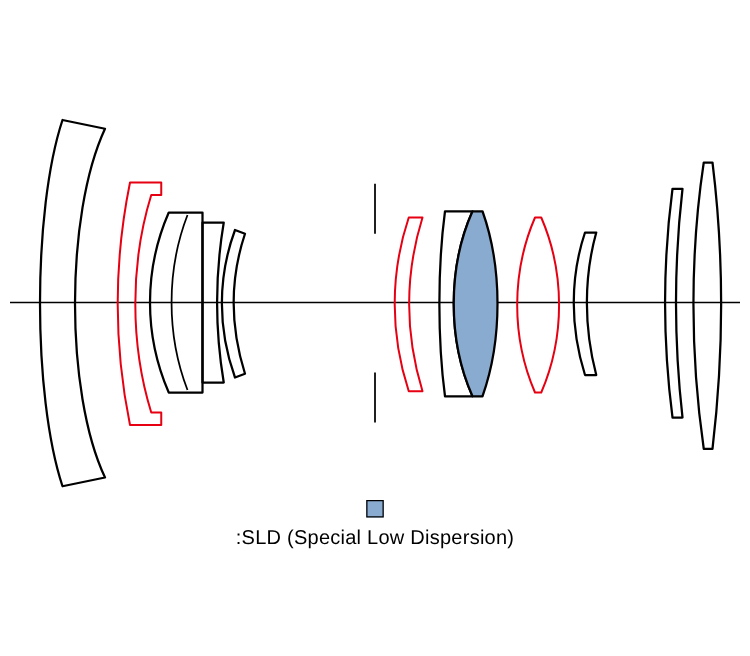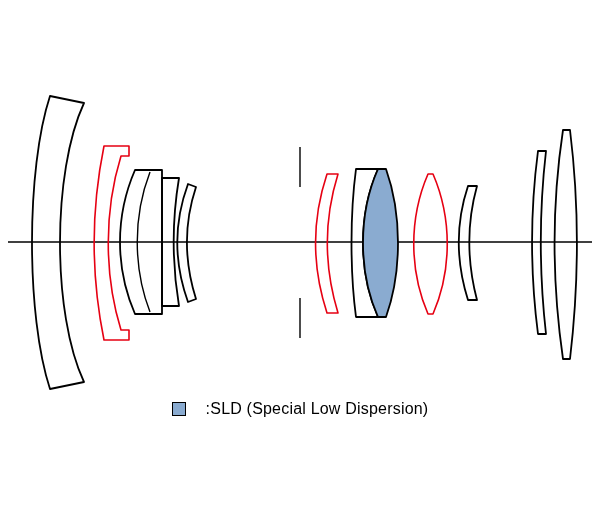--- a/index.html
+++ b/index.html
@@ -57,21 +57,22 @@
     left: 0;
     width: 600px;
     display: flex;
     justify-content: center;
     align-items: center;
     gap: 26px;
   }
   .legend-item {
     display: flex;
     align-items: center;
-    gap: 20px;
+    gap: 8px;
+    flex-direction: column;
   }
   .legend-swatch {
     width: 14px;
     height: 14px;
     box-sizing: border-box;
     flex: 0 0 auto;
   }
   .legend-swatch.sld {
     background: var(--sld-fill, #8aabd0);
     border: 1.6px solid var(--outline, #000);

